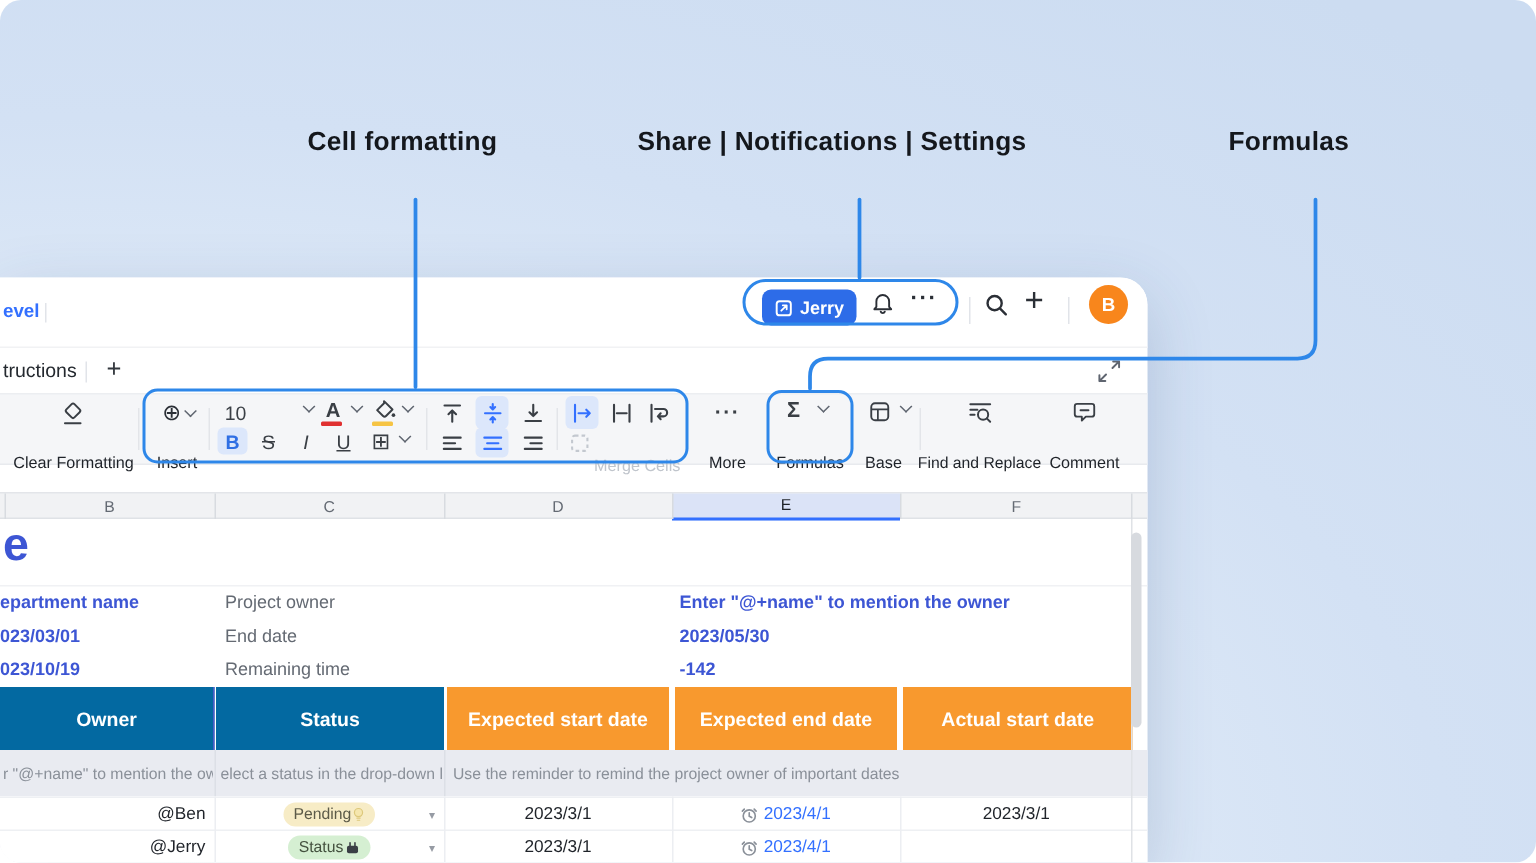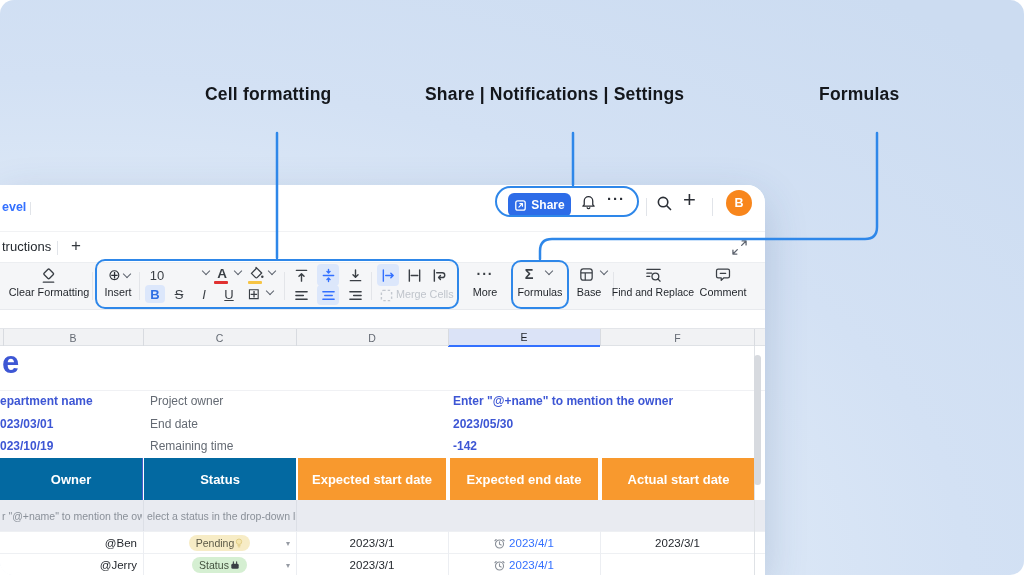--- a/index.html
+++ b/index.html
@@ -17,21 +17,21 @@
   .share-btn{position:absolute;left:508px;top:8px;width:63px;height:24px;background:#2d6ce8;border-radius:6px;
     display:flex;align-items:center;justify-content:center;gap:4px;color:#fff;font-size:12px;font-weight:600;}
   .iconbtn{position:absolute;display:flex;align-items:center;justify-content:center;color:#2b2f36;}
   .avatar{position:absolute;left:726px;top:5px;width:26px;height:26px;border-radius:50%;background:#f8861c;
     color:#fff;font-size:12.5px;font-weight:700;display:flex;align-items:center;justify-content:center;}
   .tabtxt{position:absolute;font-size:13px;color:#24292f;}
   
   .toolbar{position:absolute;left:0;top:77px;width:765px;height:48px;background:#f5f6f8;
     border-top:1px solid #eceef1;border-bottom:1px solid #e8eaee;}
   .tb-ic{position:absolute;display:flex;align-items:center;justify-content:center;color:#3a3f45;}
-  .tb-lb{position:absolute;font-size:10.8px;color:#1f2329;text-align:center;white-space:nowrap;}
+  .tb-lb{position:absolute;font-size:10.8px;color:#1f2329;text-align:center;white-space:nowrap;margin-top:17px;}
   .tb-lb.dis{color:#c0c5cc;}
   .chev{display:inline-block;width:6px;height:6px;border-right:1.6px solid #5f6570;border-bottom:1.6px solid #5f6570;
     transform:rotate(45deg);margin-left:3px;margin-top:-3px;}
   .pill-on{background:#dce7fb;border-radius:4px;}
   .tdiv{position:absolute;top:86px;width:1px;height:28px;background:#e3e5e9;}
   .glyph{font-size:13px;color:#2b2f36;}
   
   .cobox{position:absolute;border:2.5px solid #2e87e9;background:transparent;pointer-events:auto;}
   
   .colhdr{position:absolute;left:0;top:143px;width:765px;height:18px;background:#f1f2f4;
@@ -75,21 +75,21 @@
 
     <div class="winhead">
       <div class="doc-title">evel</div>
       <div class="vdiv" style="left:30px;top:17px;height:13px;"></div>
 
       <div class="share-btn">
         <svg width="13" height="13" viewBox="0 0 16 16">
           <rect x="2.2" y="2.2" width="11.6" height="11.6" rx="2.4" fill="none" stroke="#fff" stroke-width="1.6"></rect>
           <path d="M6 10l4-4 M7.2 5.6h3.2v3.2" fill="none" stroke="#fff" stroke-width="1.5" stroke-linecap="round" stroke-linejoin="round"></path>
         </svg>
-        <span>Share</span>
+        <span>Jerry</span>
       </div>
 
       <div class="iconbtn" style="left:580px;top:9px;">
         <svg width="17" height="17" viewBox="0 0 20 20">
           <path d="M10 3.2a5 5 0 0 0-5 5v4.2L3.4 14.3h13.2L15 12.4V8.2a5 5 0 0 0-5-5z" fill="none" stroke="#2b2f36" stroke-width="1.5" stroke-linejoin="round"></path>
           <path d="M8.4 16.2a1.7 1.7 0 0 0 3.2 0" fill="none" stroke="#2b2f36" stroke-width="1.5" stroke-linecap="round"></path>
         </svg>
       </div>
 
       <div class="iconbtn" style="left:607px;top:5px;font-size:15px;font-weight:700;letter-spacing:1px;">
@@ -323,20 +323,21 @@
 
     <div class="thead th-blue" style="left:0;width:143px;border-right:1px solid #4a5cc8;">Owner</div>
     <div class="thead th-blue" style="left:144px;width:152px;">Status</div>
     <div class="thead th-orange" style="left:298px;width:148px;">Expected start date</div>
     <div class="thead th-orange" style="left:450px;width:148px;">Expected end date</div>
     <div class="thead th-orange" style="left:602px;width:153px;">Actual start date</div>
 
     <div class="hintrow">
       <div class="hint" style="left:2px;width:140px;">r "@+name" to mention the ow</div>
       <div class="hint" style="left:147px;width:149px;">elect a status in the drop-down li</div>
+      <div class="hint" style="left:302px;width:440px;">Use the reminder to remind the project owner of important dates</div>
       <div class="gline" style="left:143px;top:0;height:31px;background:#dcdfe6;"></div>
       <div class="gline" style="left:296px;top:0;height:31px;background:#dcdfe6;"></div>
     </div>
 
     <div class="drow" style="top:346px;">
       <div class="dcell" style="left:0;width:143px;justify-content:flex-end;padding-right:6px;">@Ben</div>
       <div class="dcell" style="left:143px;width:153px;">
         <div class="statuspill p-yellow">
           <span>Pending</span>
           <svg width="8" height="10" viewBox="0 0 10 12">

